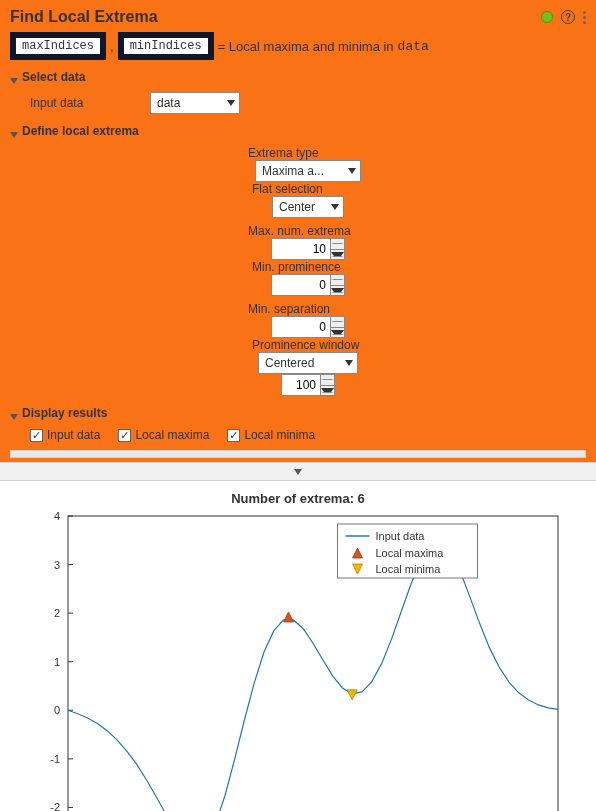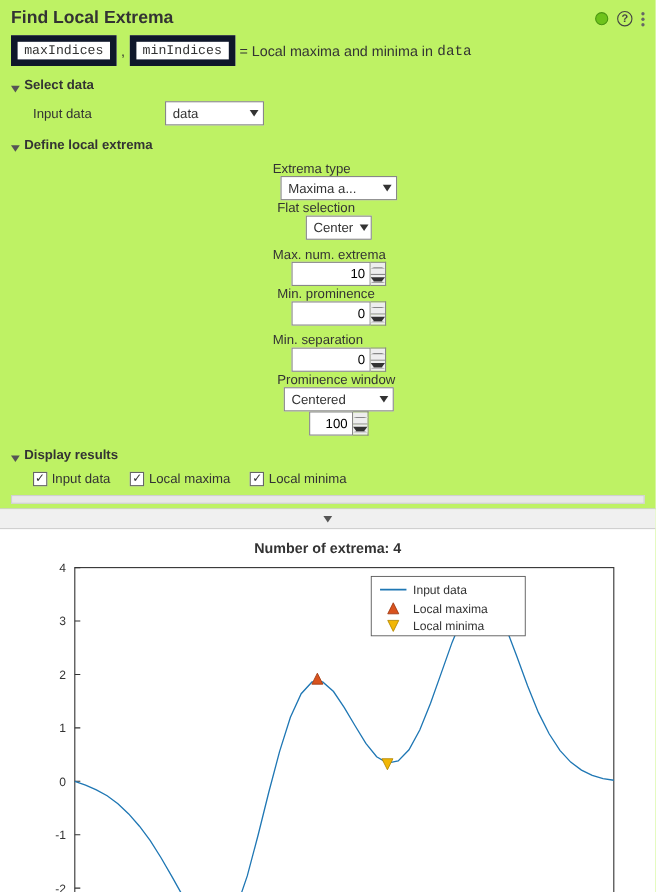--- a/index.html
+++ b/index.html
@@ -5,21 +5,21 @@
   * { box-sizing: border-box; }
   body {
     margin: 0;
     font-family: Arial, Helvetica, sans-serif;
     font-size: 12px;
     color: #333;
     background: #fff;
     width: 596px;
   }
   .panel-top {
-    background: #bef264;
+    background: #f97316;
     border-bottom: 1px solid #d0d0d0;
     padding: 8px 10px 4px 10px;
   }
   .title-row {
     display: flex;
     align-items: center;
     justify-content: space-between;
   }
   .title {
     font-size: 16px;
@@ -78,21 +78,21 @@
     padding:0 4px 0 6px; cursor:pointer;
   }
   .sel-arrow {
     width:0;height:0;border-left:4px solid transparent;border-right:4px solid transparent;
     border-top:6px solid #333; margin-left:6px;
   }
   .spinner {
     display:flex; height:22px;
   }
   .spinner input {
-    width: 72px; height:22px; border:1px solid #888; text-align:right;
+    width: 60px; height:22px; border:1px solid #888; text-align:right;
     padding:0 4px; font-size:12px;
   }
   .spin-btns {
     display:flex; flex-direction:column; border:1px solid #888; border-left:none;
     width:14px;
   }
   .spin-btns div{
     flex:1;display:flex;align-items:center;justify-content:center;
     background:#eee;cursor:pointer;
   }
@@ -173,21 +173,21 @@
       <span>Define local extrema</span>
     </div>
 
     <div class="field-row two-col">
       <div class="label">Extrema type</div>
       <div class="select" style="width:106px">
         <span>Maxima a...</span>
           <div class="sel-arrow"></div>
       </div>
       <div class="label2">Flat selection</div>
-      <div class="select" style="width:60px">
+      <div class="select" style="width:72px">
         <span>Center</span>
           <div class="sel-arrow"></div>
       </div>
     </div>
 
     <div class="field-row two-col">
       <div class="label">Max. num. extrema</div>
       <div class="spinner">
         <input value="10" style="">
         <div class="spin-btns">
@@ -273,21 +273,21 @@
     </div>
   </div>
 
   <div class="scroll-region"></div>
 </div>
 <div class="expander-row">
   <div class="tri-down"></div>
 </div>
 
 <div class="chart-area">
-  <div class="chart-title">Number of extrema: 4</div>
+  <div class="chart-title">Number of extrema: 6</div>
   <svg id="chart-svg" width="560" height="380">
       <rect x="50" y="10" width="490" height="340" fill="none" stroke="#333" stroke-width="1"></rect>
       <line x1="50" y1="350" x2="55" y2="350" class="tick"></line>
       <text x="42" y="354" text-anchor="end" class="ticklabel">-3</text>
       <line x1="50" y1="301.42857142857144" x2="55" y2="301.42857142857144" class="tick"></line>
       <text x="42" y="305.42857142857144" text-anchor="end" class="ticklabel">-2</text>
       <line x1="50" y1="252.85714285714286" x2="55" y2="252.85714285714286" class="tick"></line>
       <text x="42" y="256.8571428571429" text-anchor="end" class="ticklabel">-1</text>
       <line x1="50" y1="204.2857142857143" x2="55" y2="204.2857142857143" class="tick"></line>
       <text x="42" y="208.2857142857143" text-anchor="end" class="ticklabel">0</text>

